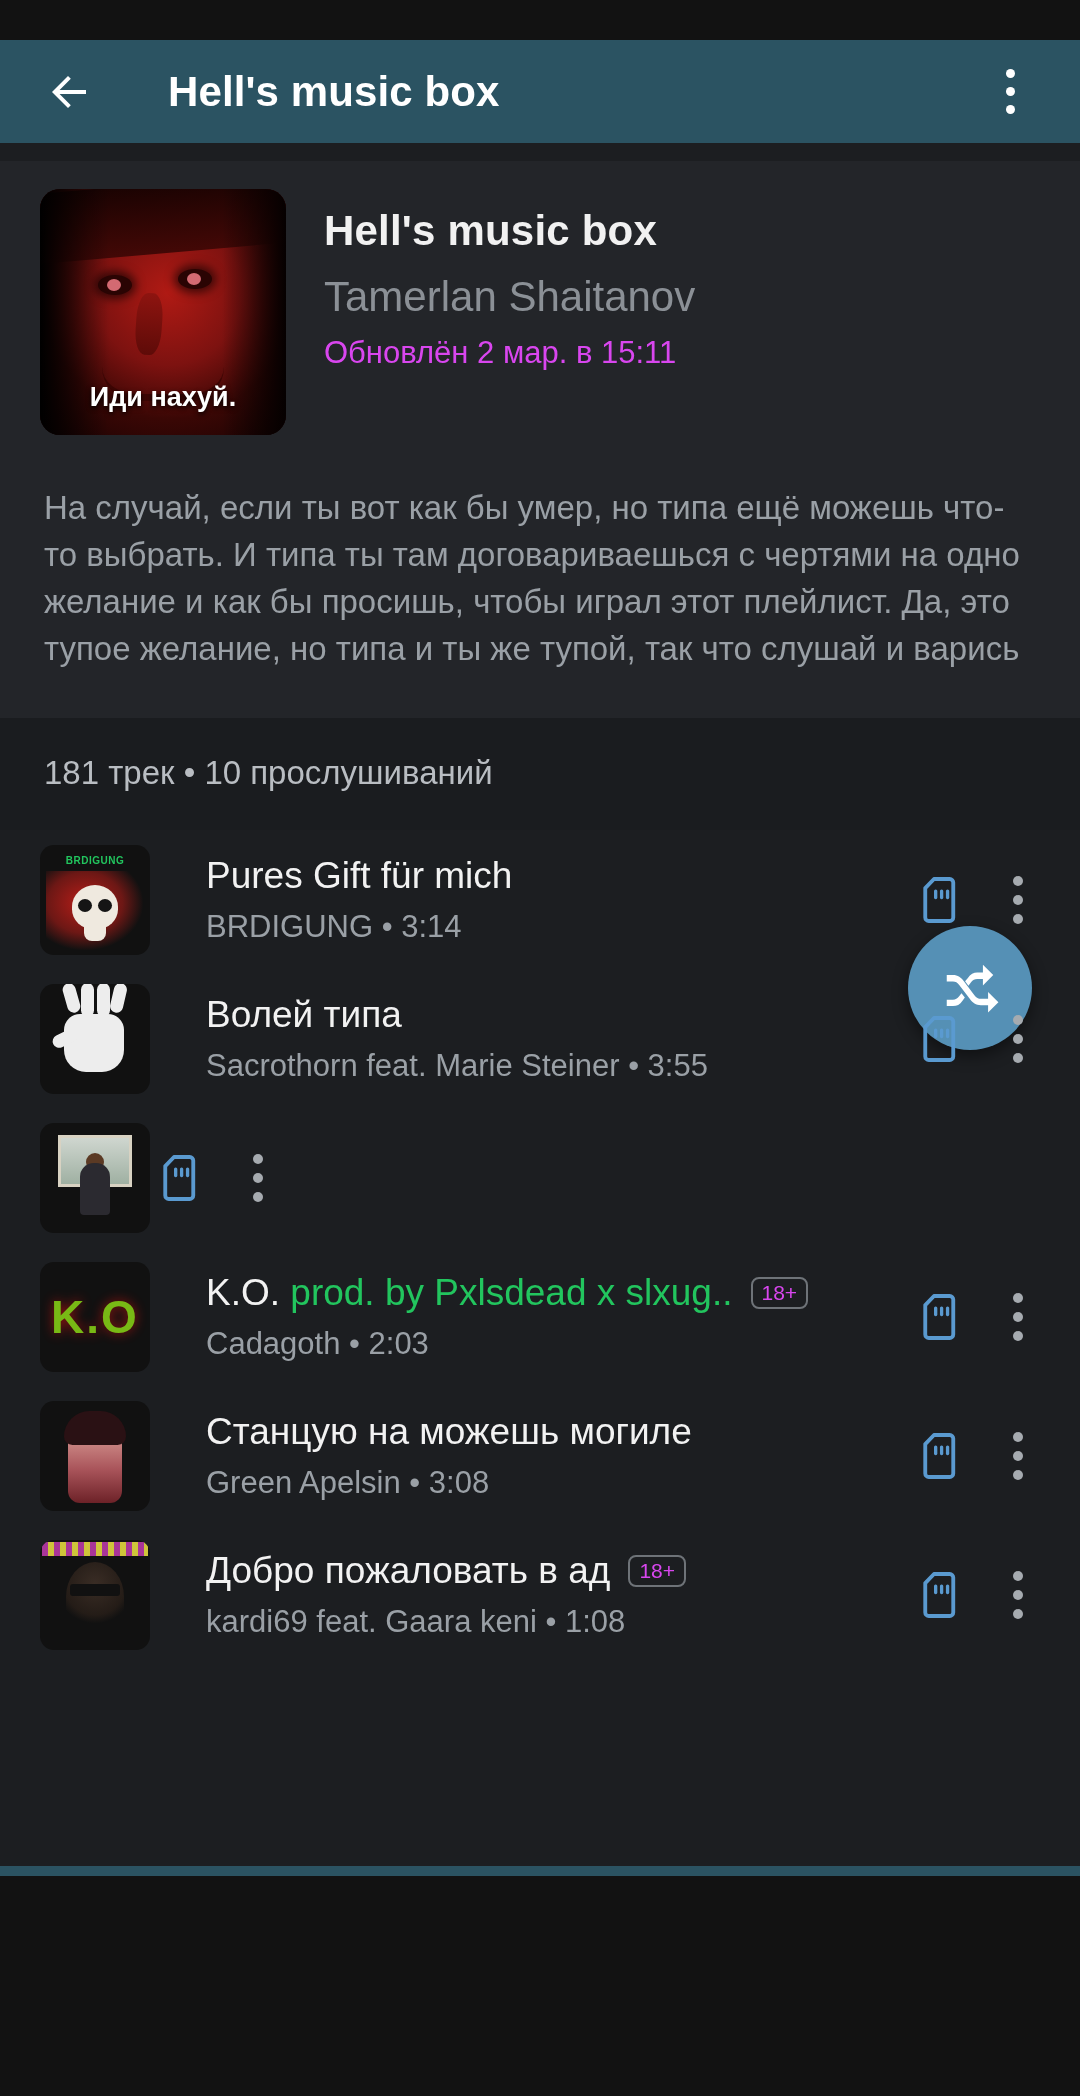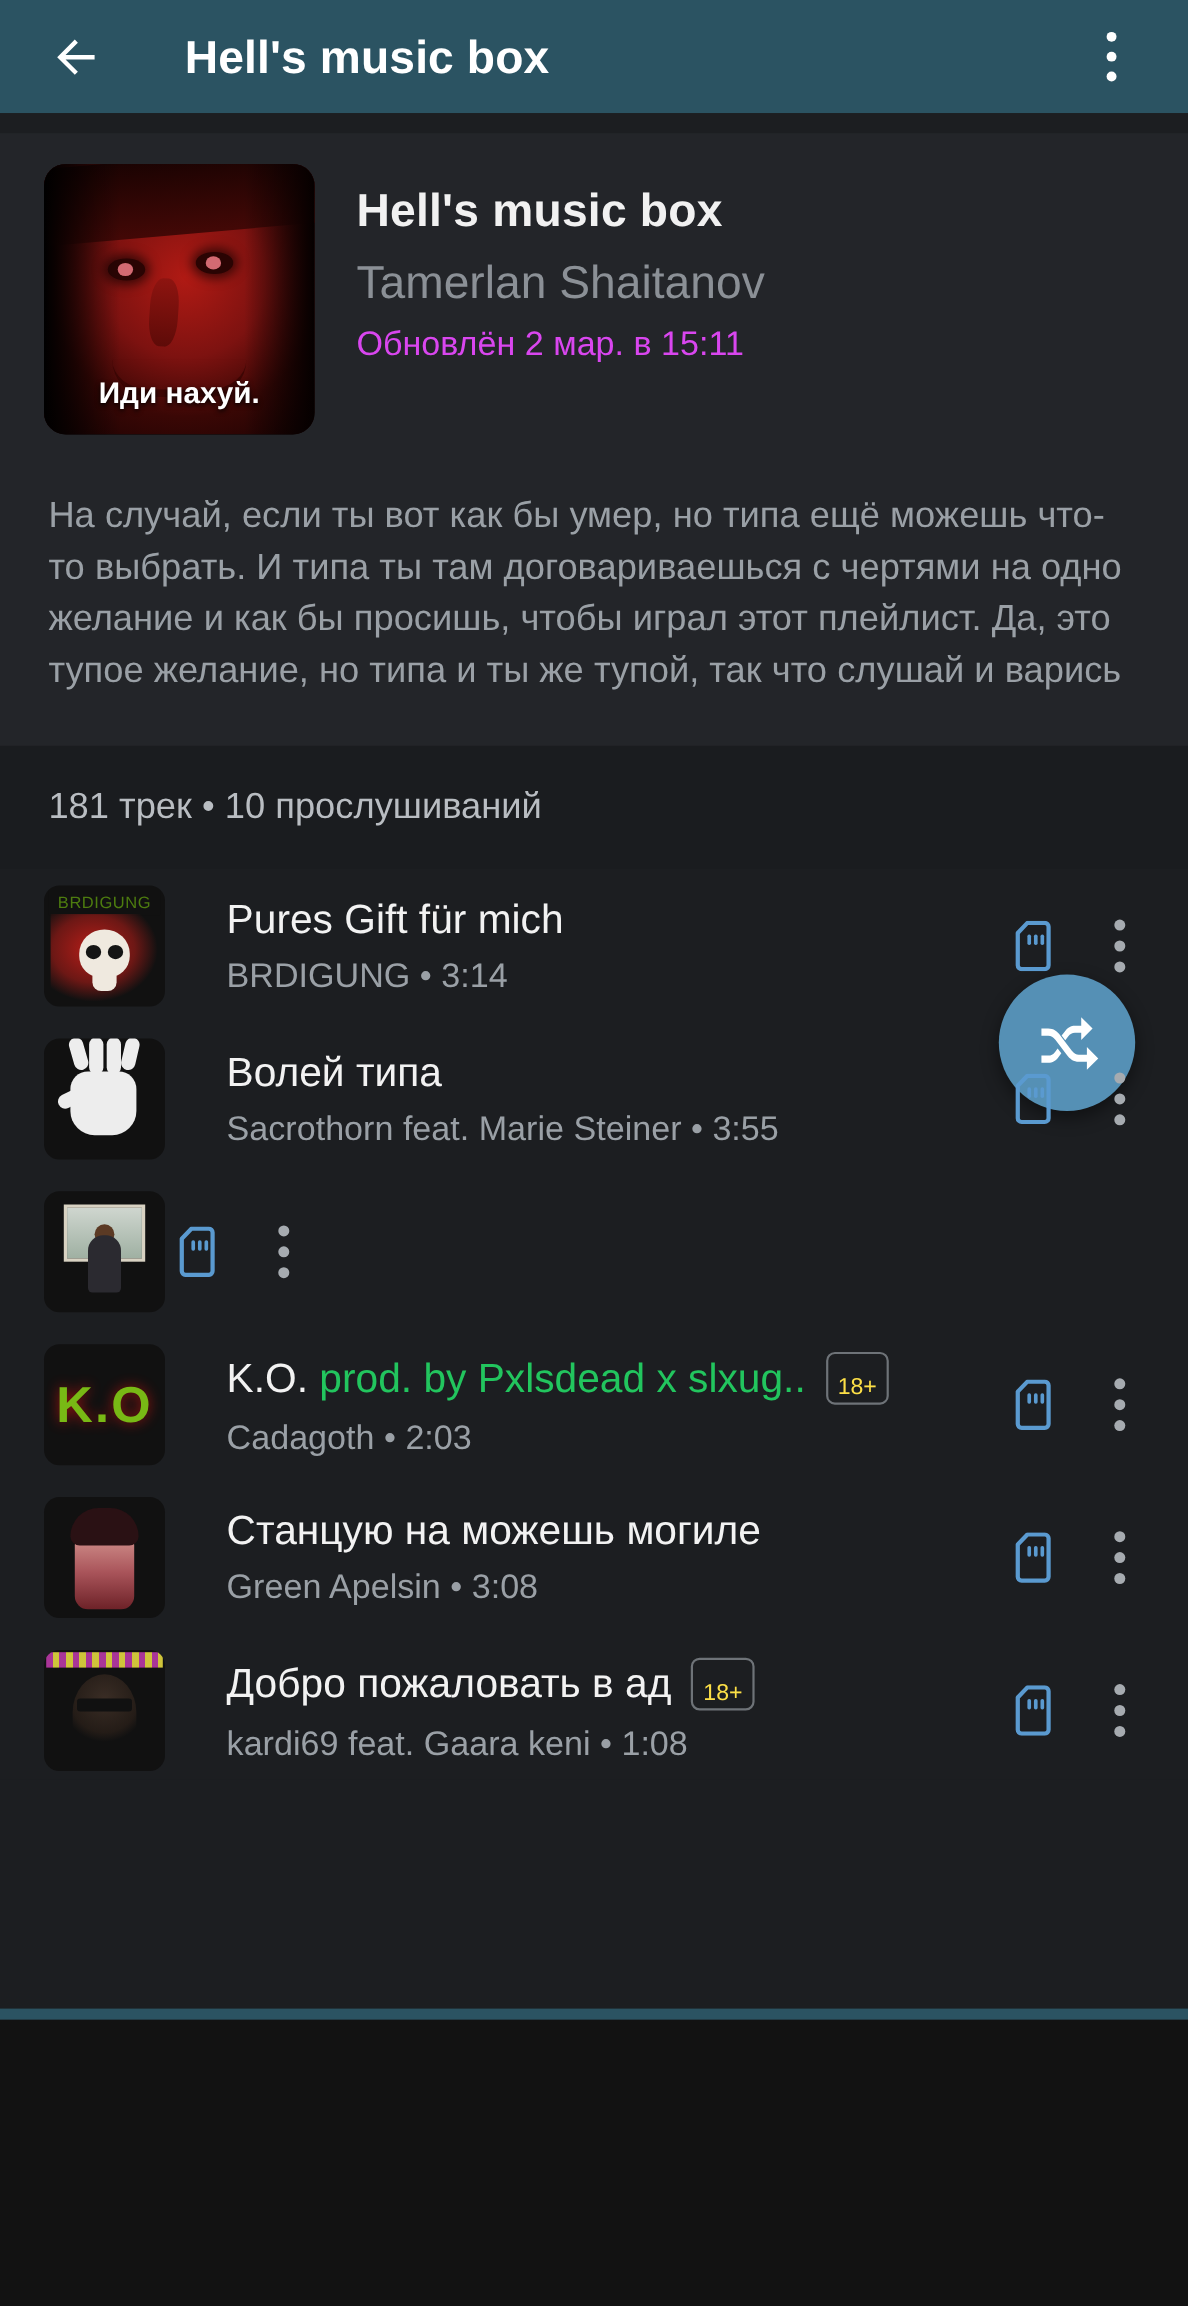--- a/index.html
+++ b/index.html
@@ -2,21 +2,21 @@
 <html><head>
 <meta charset="utf-8">
 <style>
   * { margin:0; padding:0; box-sizing:border-box; }
   html, body {
     width:1080px; height:2096px;
     background:#121212;
     font-family:"Liberation Sans", sans-serif;
     overflow:hidden;
   }
-  .screen { position:relative; width:1080px; height:1836px; background:#1c1e21; }
+  .screen { position:relative; width:1080px; height:1836px; background:#1c1e21;margin-top:40px; }
 
   
   .appbar {
     height:103px; background:#2b5362;
     display:flex; align-items:center; padding:0 34px;
     position:relative;
   }
   .appbar .back { width:72px; height:72px; display:flex; align-items:center; justify-content:center; }
   .appbar .back svg { width:48px; height:48px; }
   .appbar .title {
@@ -97,36 +97,36 @@
     width:110px; height:110px; border-radius:14px; flex:none; overflow:hidden;
     position:relative; background:#111;
   }
   .track .tmeta { flex:1; min-width:0; padding-left:56px; }
   .track .line1 {
     display:flex; align-items:center; gap:18px; white-space:nowrap;
   }
   .track .tname { color:#f2f2f2; font-size:37px; font-weight:400; }
   .track .tname .dim { color:#22c55e; }
   .track .badge {
-    border:2px solid #6e7378; color:#fde047; font-size:21px;
-    border-radius:8px; padding:19px 9px 4px 9px; line-height:1; flex:none;
+    border:2px solid #6e7378; color:#d946ef; font-size:21px;
+    border-radius:8px; padding:3px 9px 4px 9px; line-height:1; flex:none;
   }
   .track .line2 { color:#9aa0a6; font-size:31px; margin-top:12px; white-space:nowrap; }
   .track .sd { width:62px; flex:none; display:flex; align-items:center; justify-content:center; }
   .track .sd svg { width:42px; height:46px; }
   .track .row-kebab {
     width:64px; flex:none; display:flex; flex-direction:column;
     align-items:center; justify-content:center; gap:9px; margin-left:14px;
   }
   .track .row-kebab i { width:10px; height:10px; border-radius:50%; background:#a6abb0; display:block; }
 
   
   .th-brdigung { background:#d9cfc2; }
   .th-brdigung .bandname { position:absolute; top:5px; left:4px; right:4px; height:22px;
-      background:#111; color:#4d7c0f; font-size:15px; font-weight:400; letter-spacing:.5px;
+      background:#111; color:#22c55e; font-size:10px; font-weight:700; letter-spacing:.5px;
       text-align:center; line-height:22px; }
   .th-brdigung .splat { position:absolute; left:6px; top:26px; width:98px; height:80px;
       background:radial-gradient(ellipse at 40% 40%, #b81d18 0%, rgba(184,29,24,.55) 45%, transparent 70%); }
   .th-brdigung .skull { position:absolute; left:32px; top:40px; width:46px; height:44px;
       background:#efe9df; border-radius:50% 50% 45% 45%; }
   .th-brdigung .skull:before, .th-brdigung .skull:after {
       content:""; position:absolute; top:14px; width:14px; height:13px; background:#151515; border-radius:50%; }
   .th-brdigung .skull:before { left:6px; } .th-brdigung .skull:after { right:6px; }
   .th-brdigung .jaw { position:absolute; left:44px; top:82px; width:22px; height:14px;
       background:#efe9df; border-radius:0 0 8px 8px; }

